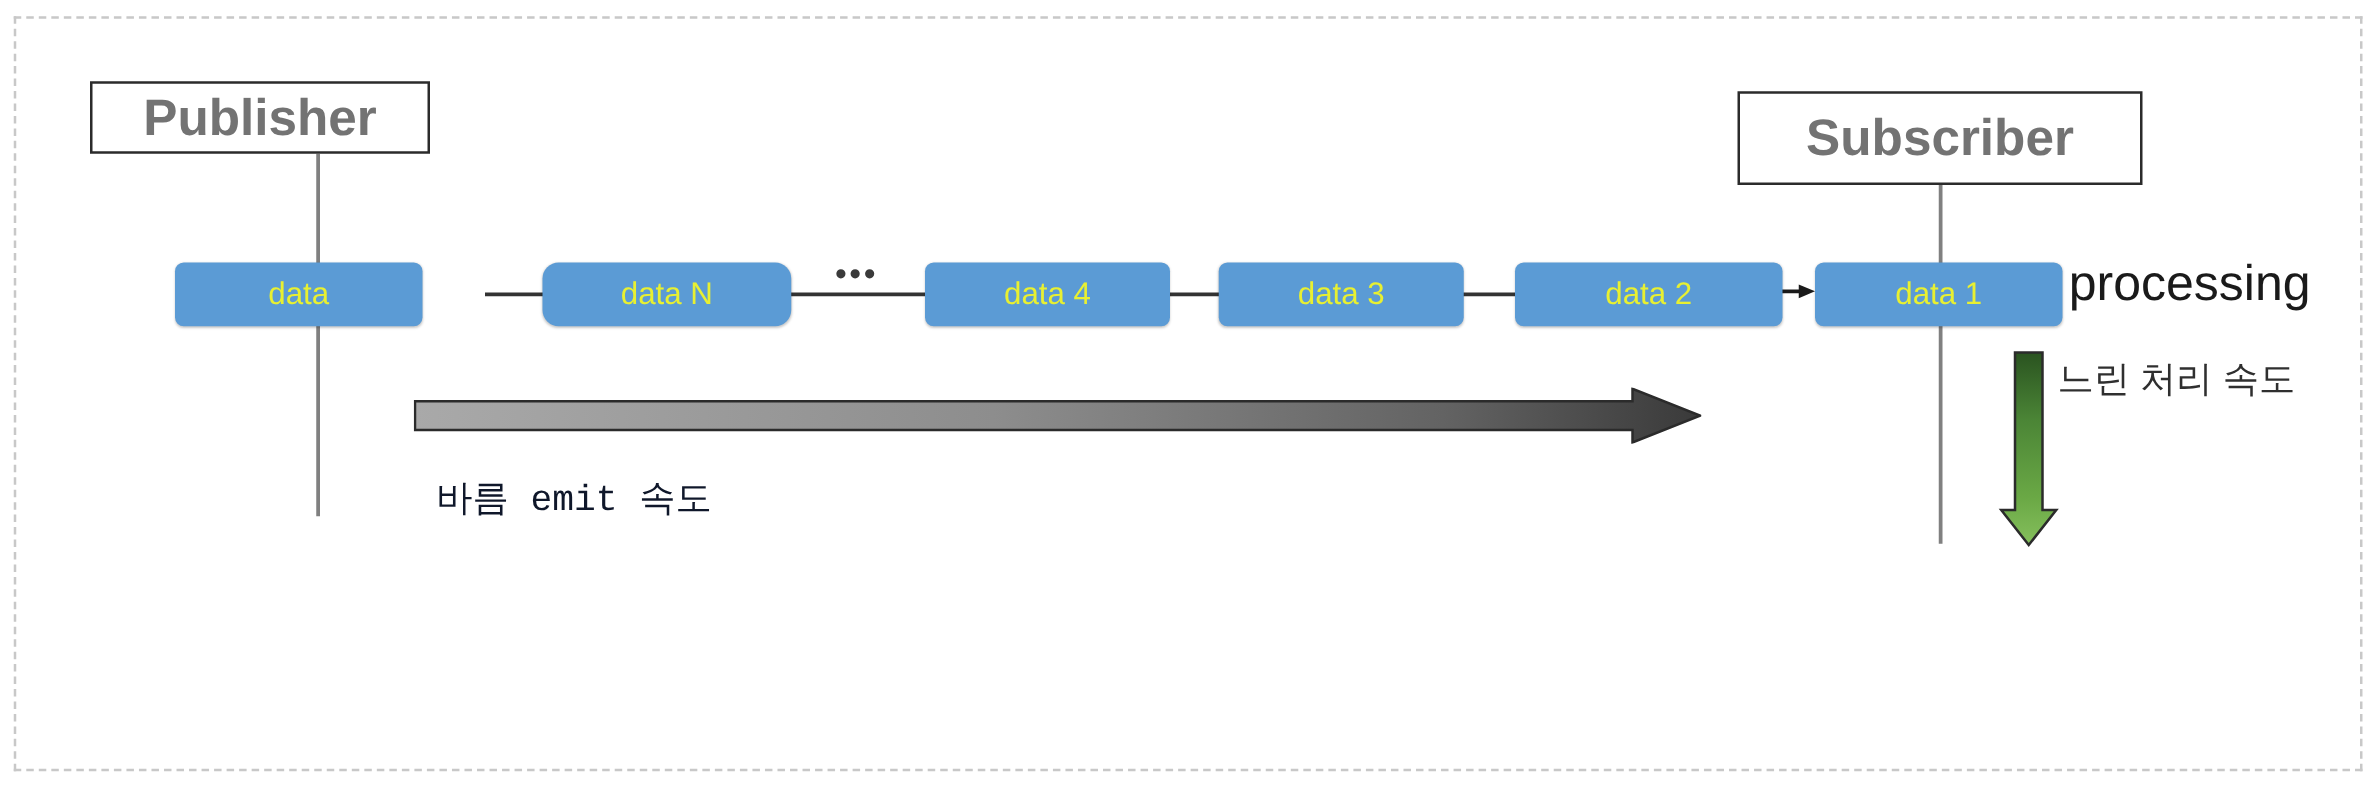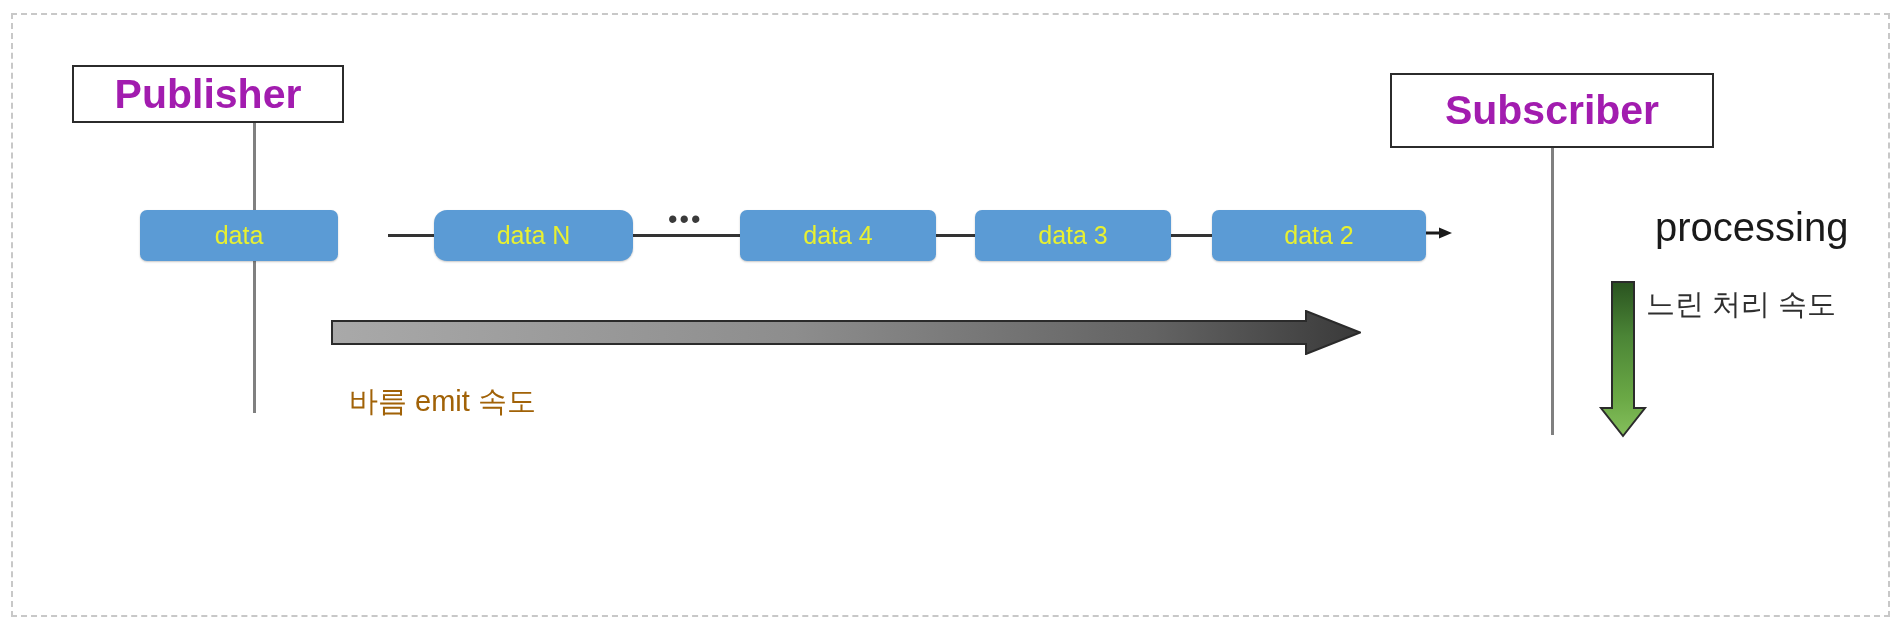--- a/index.html
+++ b/index.html
@@ -35,21 +35,21 @@
     background: #ffffff;
     border: 2px solid #2b2b2b;
     display: flex;
     align-items: center;
     justify-content: center;
     z-index: 6;
   }
   .actor-label {
     font-weight: bold;
     font-size: 41px;
-    color: #a21caf;
+    color: #737373;
     letter-spacing: 0px;
     line-height: 1;
     white-space: nowrap;
   }
   #publisher-box {
     left: 72px;
     top: 65px;
     width: 272px;
     height: 58px;
   }
@@ -141,24 +141,25 @@
     width: 1030px;
     height: 45px;
     z-index: 4;
   }
   
   #emit-caption {
     position: absolute;
     left: 349px;
     top: 384px;
     font-size: 29px;
-    color: #a16207;
+    color: #0f172a;
     line-height: 1.2;
     white-space: nowrap;
     z-index: 4;
+    font-family: Liberation Mono, monospace;
   }
   
   #slow-arrow {
     position: absolute;
     left: 1598px;
     top: 280px;
     width: 50px;
     height: 158px;
     z-index: 4;
   }
@@ -212,20 +213,23 @@
   </div>
 
   <div class="data-block" style="left:975px; top:210px; width:196px;">
     <span class="data-block-label">data 3</span>
   </div>
 
   <div class="data-block" style="left:1212px; top:210px; width:214px;">
     <span class="data-block-label">data 2</span>
   </div>
 
+  <div class="data-block" style="left:1452px; top:210px; width:198px;">
+    <span class="data-block-label">data 1</span>
+  </div>
 
   <svg id="queue-arrow" viewBox="0 0 44 14">
     <line x1="0" y1="7" x2="33" y2="7" stroke="#1a1a1a" stroke-width="3"></line>
     <polygon points="31,1.5 44,7 31,12.5" fill="#1a1a1a"></polygon>
   </svg>
 
   <div id="processing-label">processing</div>
 
   <svg id="emit-arrow" viewBox="0 0 1030 45">
     <defs>

